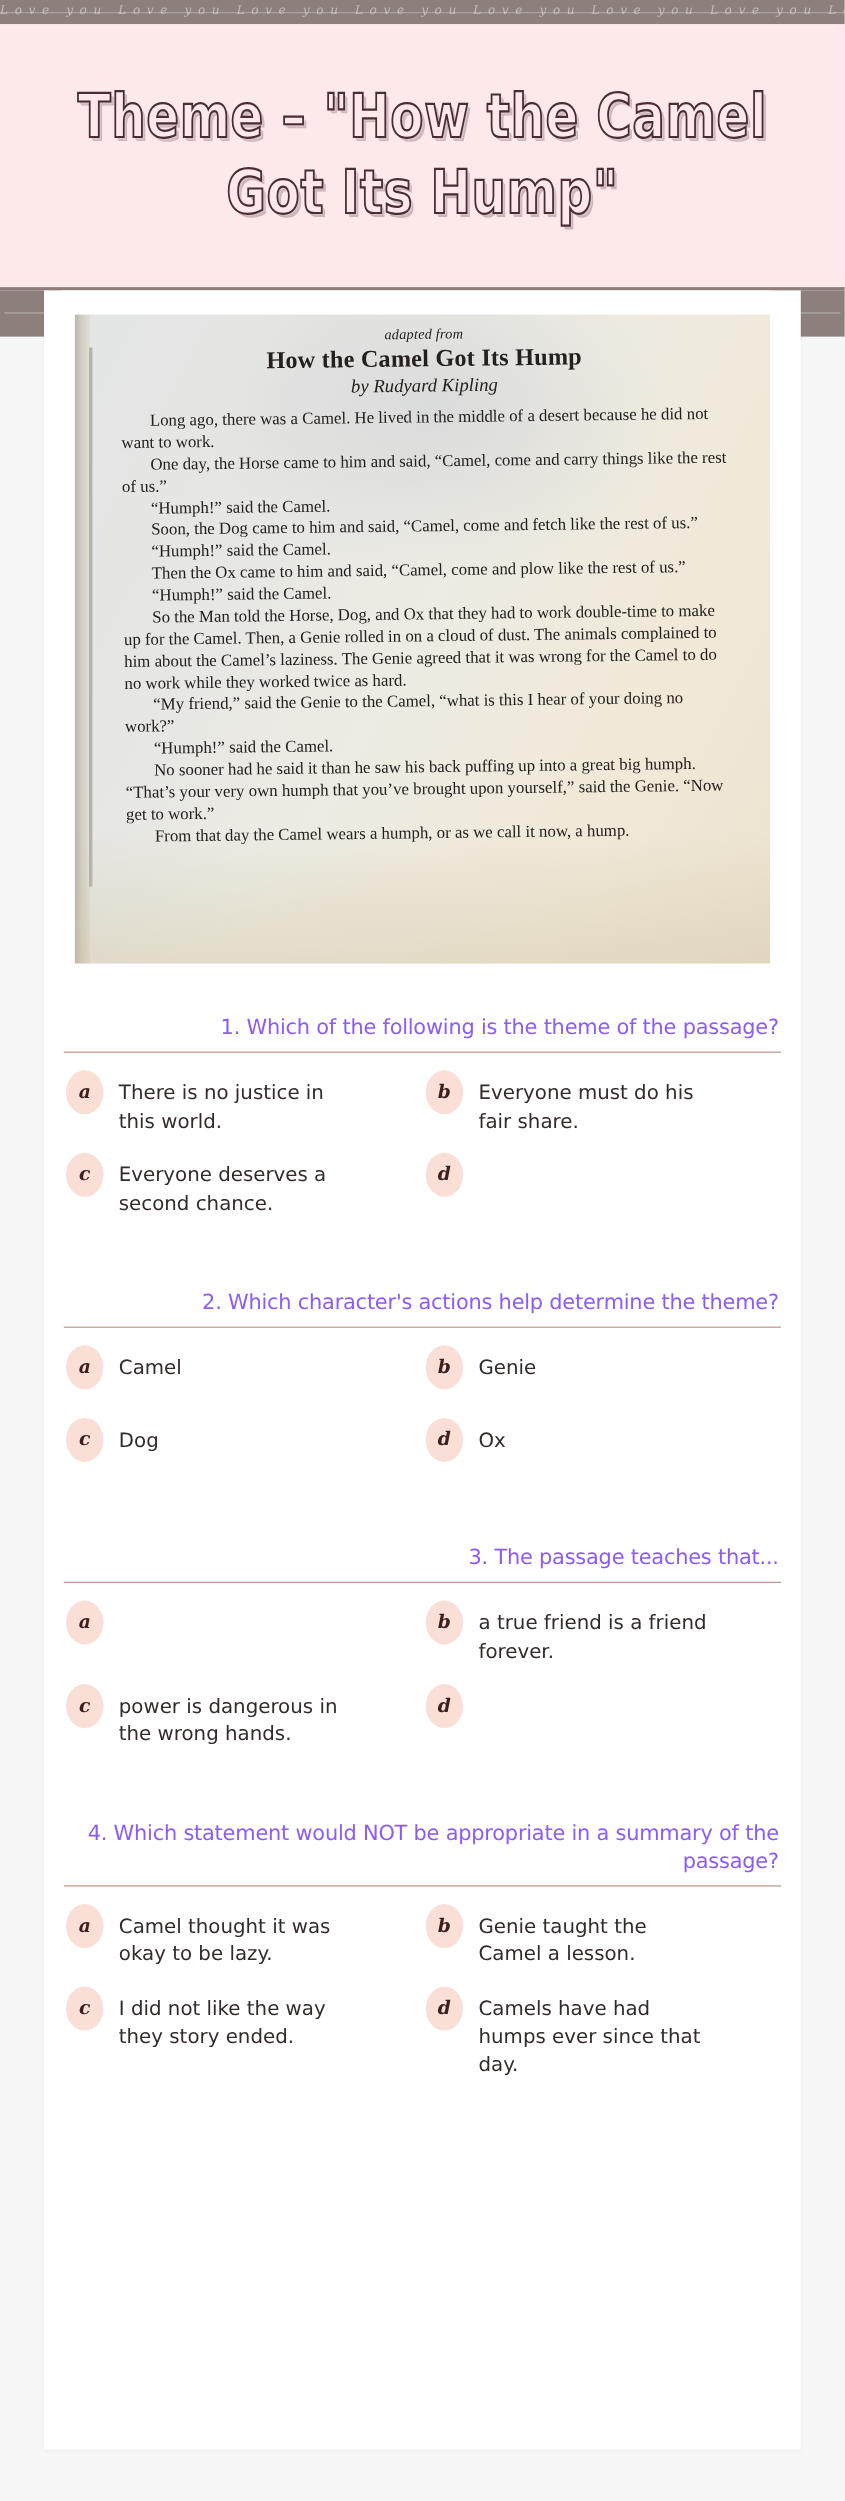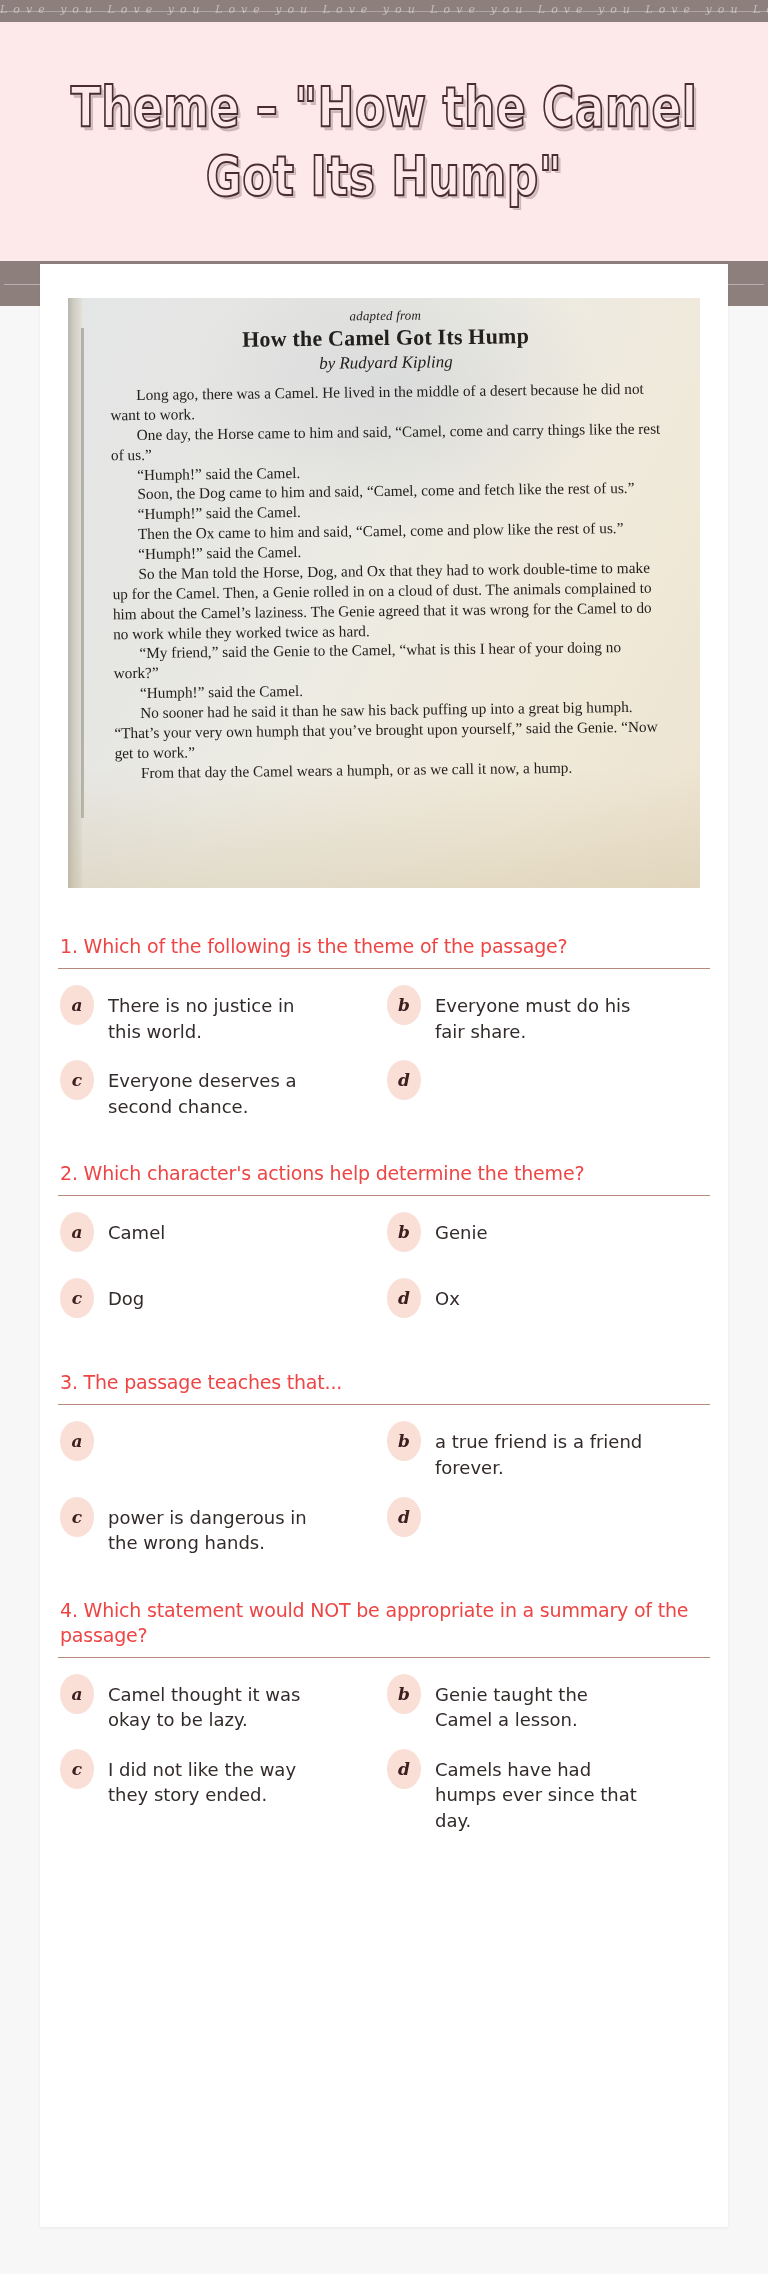--- a/index.html
+++ b/index.html
@@ -86,21 +86,21 @@
     width: 688px;
     min-height: 1963px;
     background: #ffffff;
     padding: 22px 0 40px 0;
     box-shadow: 0 1px 3px rgba(0,0,0,0.06);
   }
 
   
   .passage-photo {
     position: relative;
-    margin: 12px auto;
+    margin: 0 auto;
     width: 632px;
     height: 590px;
     background:
       linear-gradient(118deg,
         #e4e6e6 0%,
         #e6e6e3 26%,
         #ecebe3 45%,
         #efeade 62%,
         #f0e9d8 78%,
         #ece2cf 100%);
@@ -161,30 +161,31 @@
   }
   .p-body p {
     font-size: 15.3px;
     line-height: 1.30;
     text-indent: 26px;
     text-align: left;
   }
 
   
   .questions { padding: 0 14px; }
-  .question-block { margin-top: 42px; }
+  .question-block { margin-top: 65px; }
   .question-block:first-child { margin-top: 46px; }
   .q-title {
     font-family: "DejaVu Sans", sans-serif;
     font-size: 19px;
     font-weight: 400;
-    color: #ef4444;
+    color: #8b5cf6;
     line-height: 1.32;
     letter-spacing: -0.2px;
     padding: 0 6px 9px 6px;
+    text-align: right;
   }
   .q-rule {
     height: 1px;
     background: #b9897f;
     margin: 0 4px 16px 4px;
   }
   .options {
     display: grid;
     grid-template-columns: 1fr 1fr;
     row-gap: 16px;

